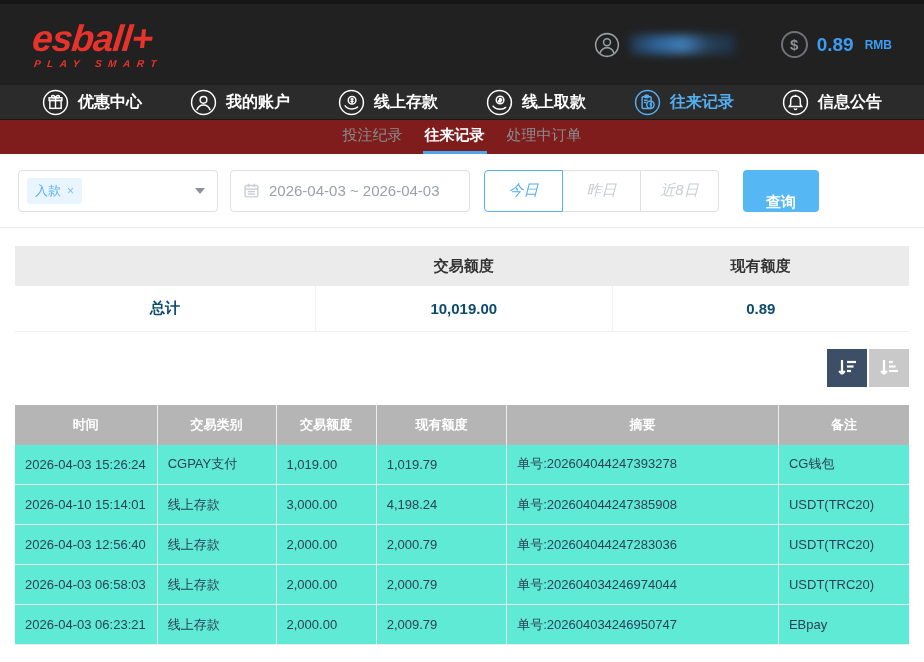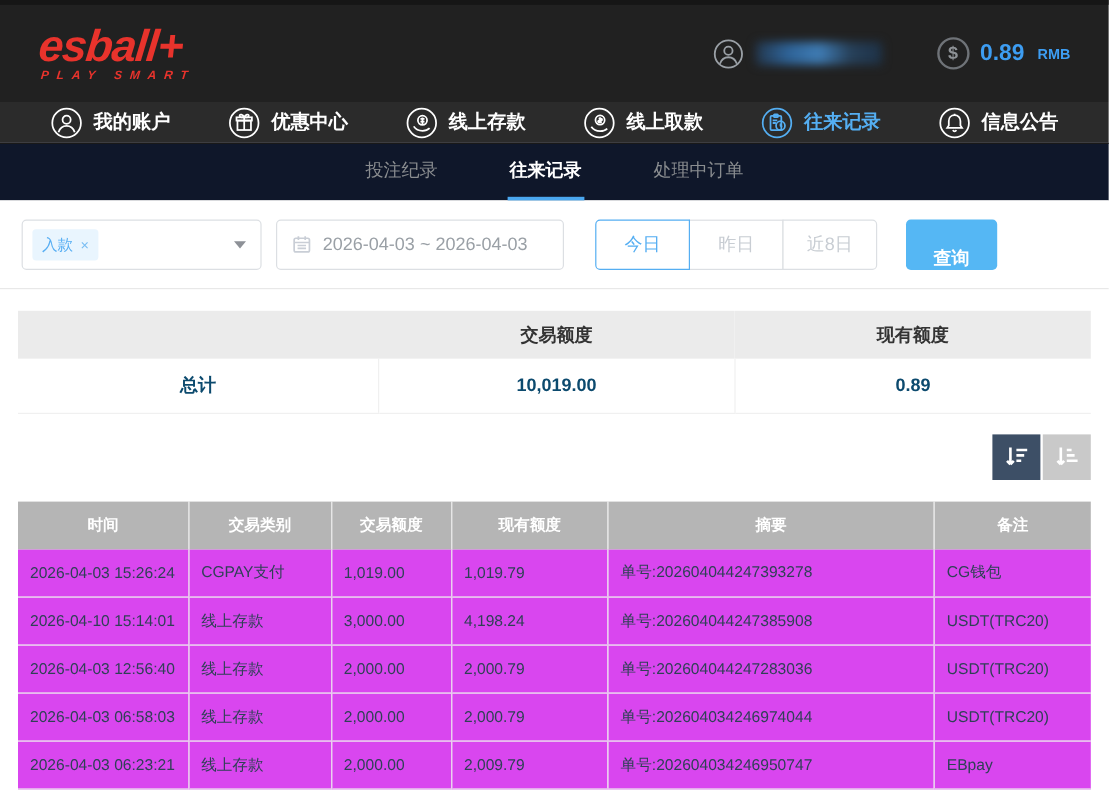--- a/index.html
+++ b/index.html
@@ -24,40 +24,40 @@
 
   
   .navbar { height:34px; background:#2b2b2b; display:flex; align-items:center;
     justify-content:space-between; padding:0 42px; }
   .nav-item { display:flex; align-items:center; gap:9px; color:#fff; font-size:16px;
     font-weight:700; cursor:pointer; white-space:nowrap; }
   .nav-item.active { color:#54aef2; }
   .nav-item svg { display:block; }
 
   
-  .subnav { height:48px; background:#0f172a; border-top:1px solid #191919;
-    display:flex; align-items:stretch; justify-content:center; gap:56px; }
+  .subnav { height:35px; background:#7f1d1d; border-top:1px solid #191919;
+    display:flex; align-items:stretch; justify-content:center; gap:18px; }
   .subtab { display:flex; align-items:center; color:#8a8d90; font-size:15px;
     cursor:pointer; border-bottom:3px solid transparent; padding:0 2px; }
   .subtab.active { color:#fff; font-weight:700; border-bottom-color:#4aa7ef; }
 
   
   .filterbar { height:74px; display:flex; align-items:center; gap:10px;
     padding:0 18px; border-bottom:1px solid #e8e8e8; background:#fff; }
   .select-box { width:200px; height:42px; border:1px solid #dcdfe3; border-radius:4px;
     display:flex; align-items:center; padding:0 12px 0 8px; cursor:pointer; background:#fff;gap:12px; }
   .tag { background:#e9f5fe; color:#57aef3; font-size:13px; padding:4px 8px;
     border-radius:3px; display:flex; align-items:center; gap:6px; }
   .tag-x { font-size:12px; color:#79bdf3; cursor:pointer; }
   .caret { margin-left:auto; width:0; height:0; border-left:5px solid transparent;
     border-right:5px solid transparent; border-top:6px solid #8d9197; }
   .date-box { width:240px; height:42px; border:1px solid #dcdfe3; border-radius:4px;
     display:flex; align-items:center; gap:9px; padding:0 12px; margin-left:2px;
     color:#9aa0a6; font-size:15px; cursor:pointer; background:#fff; }
-  .btn-group { display:flex; margin-left:16px; }
+  .btn-group { display:flex; margin-left:4px;font-style:italic; }
   .seg { width:79px; height:42px; border:1px solid #dcdfe3; background:#fff;
     color:#c8cdd3; font-size:15px; display:flex; align-items:center; justify-content:center;
     cursor:pointer; margin-left:-1px; }
   .seg:first-child { border-radius:4px 0 0 4px; margin-left:0; }
   .seg:last-child { border-radius:0 4px 4px 0; }
   .seg.active { border-color:#55aef2; color:#55aef2; z-index:1; }
   .search-btn { width:76px; height:42px; background:#55b7f4; color:#fff; font-size:15px;
     font-weight:700; border:none; border-radius:4px; margin-left:14px; cursor:pointer;
     display:flex; align-items:flex-end; justify-content:center; }
 
@@ -75,21 +75,21 @@
   .sort-btn { width:40px; height:38px; display:flex; align-items:center; justify-content:center;
     cursor:pointer; }
   .sort-btn.active { background:#3d4f66; }
   .sort-btn.inactive { background:#c9c9c9; }
 
   
   .records { width:100%; border-collapse:collapse; margin-top:18px; table-layout:fixed; }
   .records thead td { background:#b5b5b5; color:#fff; height:40px; text-align:center;
     font-size:13px; font-weight:700; }
   .records thead td + td { border-left:1px solid rgba(255,255,255,.75); }
-  .records tbody td { height:40px; font-size:13px; color:#2f4156; background:#d946ef;
+  .records tbody td { height:40px; font-size:13px; color:#2f4156; background:#5eead4;
     border-bottom:1px solid #ededed; padding:0 10px; }
   .records tbody td + td { border-left:1px solid #ededed; }
   .records td.num { padding-right:14px; }
 </style>
 </head>
 <body>
 
 <div class="topbar">
   <div class="logo">
     <span class="logo-main">esball+</span>
@@ -109,34 +109,34 @@
       <span class="balance-amt">0.89</span>
       <span class="balance-cur">RMB</span>
     </div>
   </div>
 </div>
 
 <div class="navbar">
   <div class="nav-item">
     <svg width="27" height="27" viewBox="0 0 24 24" fill="none" stroke="currentColor" stroke-width="1.3">
       <circle cx="12" cy="12" r="10.6"></circle>
-        <circle cx="12" cy="9.6" r="3"></circle>
-      <path d="M6 18.8c1.1-3.1 3.7-4.6 6-4.6s4.9 1.5 6 4.6"></path>
-    </svg>
-    <span>我的账户</span>
-  </div>
-  <div class="nav-item">
-    <svg width="27" height="27" viewBox="0 0 24 24" fill="none" stroke="currentColor" stroke-width="1.3">
-      <circle cx="12" cy="12" r="10.6"></circle>
       <rect x="7" y="10.2" width="10" height="7"></rect>
         <rect x="6.3" y="7.8" width="11.4" height="2.4"></rect>
       <line x1="12" y1="7.8" x2="12" y2="17.2"></line>
       <path d="M12 7.6c-1-2-3.4-2.4-3.4-1s2 1.4 3.4 1zm0 0c1-2 3.4-2.4 3.4-1s-2 1.4-3.4 1z"></path>
     </svg>
     <span>优惠中心</span>
+  </div>
+  <div class="nav-item">
+    <svg width="27" height="27" viewBox="0 0 24 24" fill="none" stroke="currentColor" stroke-width="1.3">
+      <circle cx="12" cy="12" r="10.6"></circle>
+        <circle cx="12" cy="9.6" r="3"></circle>
+      <path d="M6 18.8c1.1-3.1 3.7-4.6 6-4.6s4.9 1.5 6 4.6"></path>
+    </svg>
+    <span>我的账户</span>
   </div>
   <div class="nav-item">
     <svg width="27" height="27" viewBox="0 0 24 24" fill="none" stroke="currentColor" stroke-width="1.3">
       <circle cx="12" cy="12" r="10.6"></circle>
         <circle cx="12.5" cy="10" r="3.4"></circle>
       <path d="M11 9h3M11 11h3M12.5 8v5"></path>
       <path d="M6 14.5c1.5 2.2 4 3.3 6.5 3.3 2 0 4-0.7 5.3-2"></path>
     </svg>
     <span>线上存款</span>
   </div>

